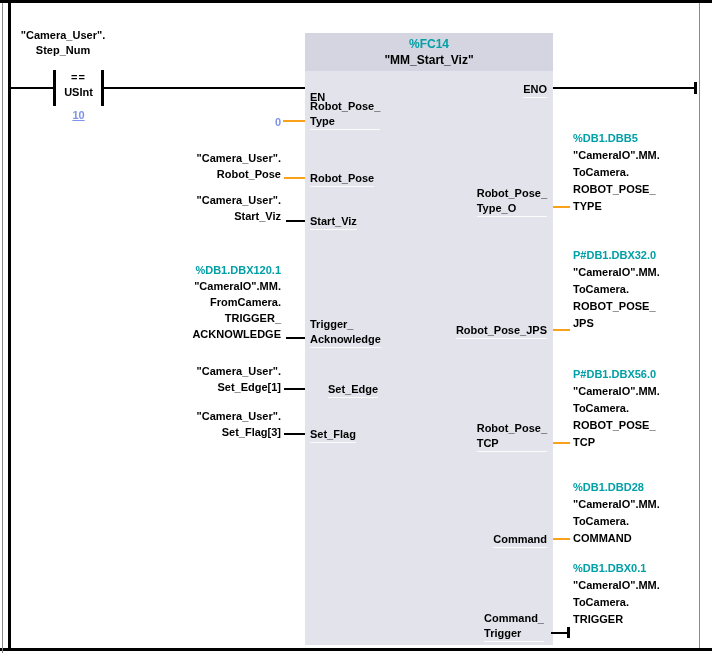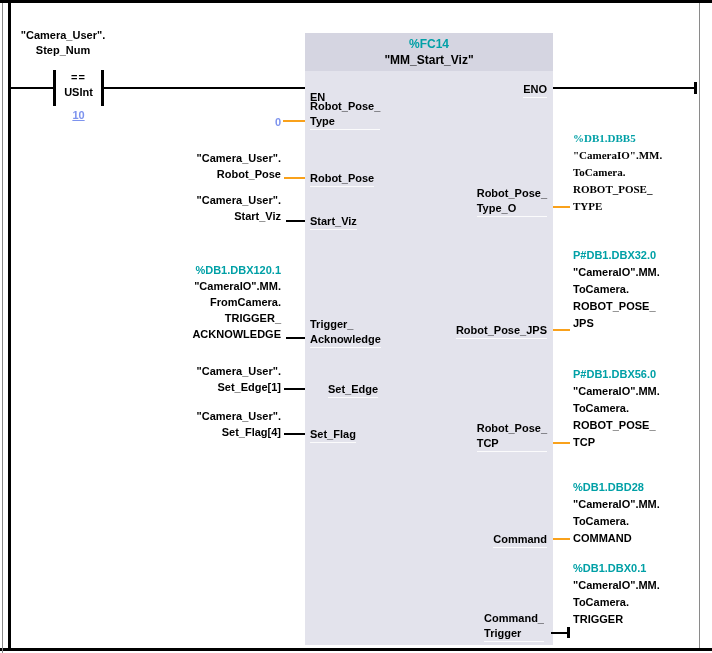--- a/index.html
+++ b/index.html
@@ -118,24 +118,24 @@
   <div>ACKNOWLEDGE</div>
 </div>
 
 <div class="abs lop" style="right:431px;top:363px;">
   <div>"Camera_User".</div>
   <div>Set_Edge[1]</div>
 </div>
 
 <div class="abs lop" style="right:431px;top:408px;">
   <div>"Camera_User".</div>
-  <div>Set_Flag[4]</div>
+  <div>Set_Flag[3]</div>
 </div>
 
-<div class="abs rop" style="left:573px;top:130px;font-family:Liberation Serif, serif;">
+<div class="abs rop" style="left:573px;top:130px;">
   <div class="teal">%DB1.DBB5</div>
   <div>"CameraIO".MM.</div>
   <div>ToCamera.</div>
   <div>ROBOT_POSE_</div>
   <div>TYPE</div>
 </div>
 
 <div class="abs rop" style="left:573px;top:247px;">
   <div class="teal">P#DB1.DBX32.0</div>
   <div>"CameraIO".MM.</div>

